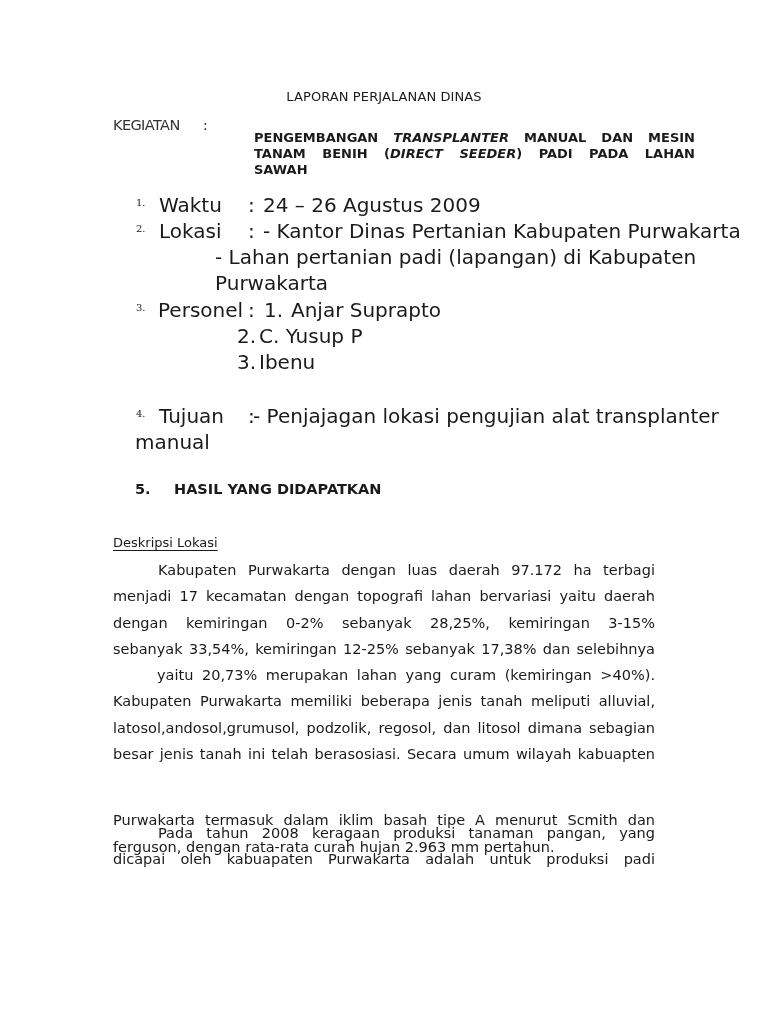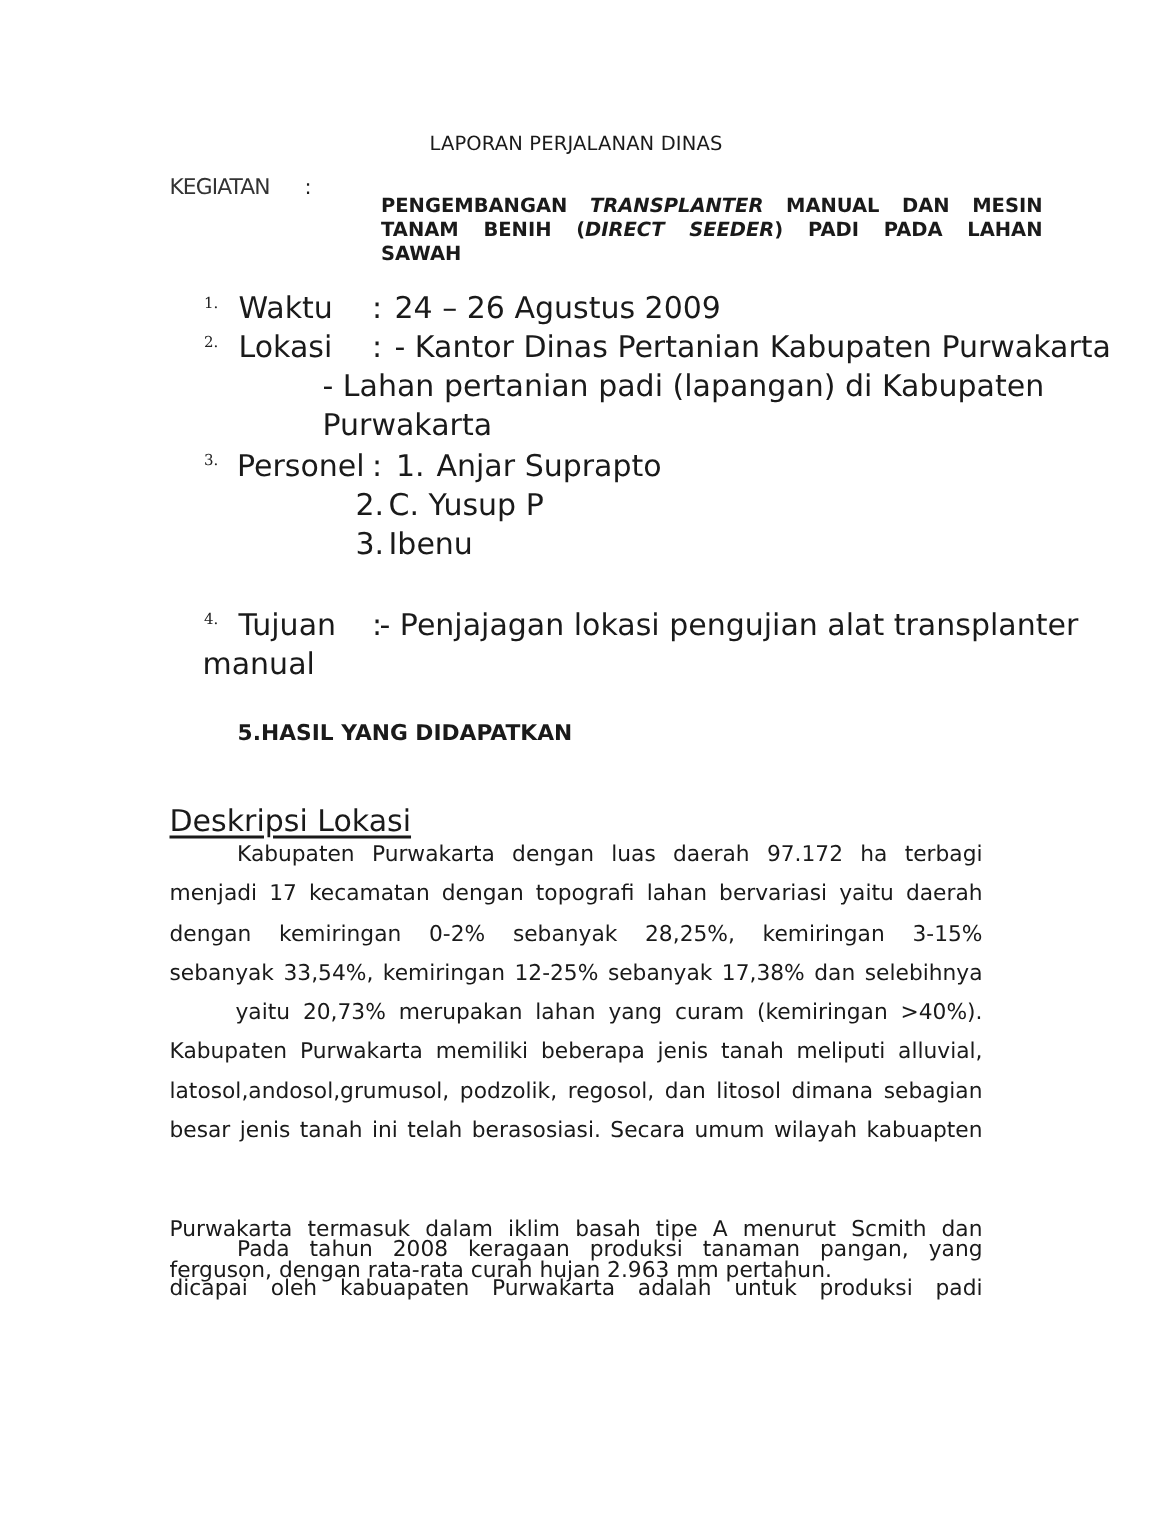--- a/index.html
+++ b/index.html
@@ -14,21 +14,21 @@
     overflow: hidden;
     font-family: "DejaVu Sans", sans-serif;
     color: #1a1a1a;
   }
   .page {
     position: absolute;
     left: 0; top: 0;
     width: 768px; height: 1024px;
     background: #ffffff;
   }
-  .abs { position: absolute; white-space: nowrap; text-align: right; }
+  .abs { position: absolute; white-space: nowrap; }
   .title {
     left: 0; width: 768px; top: 89px;
     text-align: center;
     font-size: 13px;
     letter-spacing: 0.1px;
   }
   .keg-label {
     left: 113px; top: 117px;
     font-size: 14.5px;
     letter-spacing: -0.6px;
@@ -62,21 +62,21 @@
 
   .h5 {
     left: 135px; top: 481px;
     font-size: 14.5px;
     font-weight: bold;
   }
   .h5 .h5-num { display: inline-block; width: 39px; }
 
   .sub {
     left: 113px; top: 535px;
-    font-size: 20px;
+    font-size: 13px;
     text-decoration: underline;
     text-underline-offset: 3px;
   }
 
   .para {
     position: absolute;
     left: 113px;
     width: 542px;
     font-size: 14.5px;
     line-height: 26.3px;

